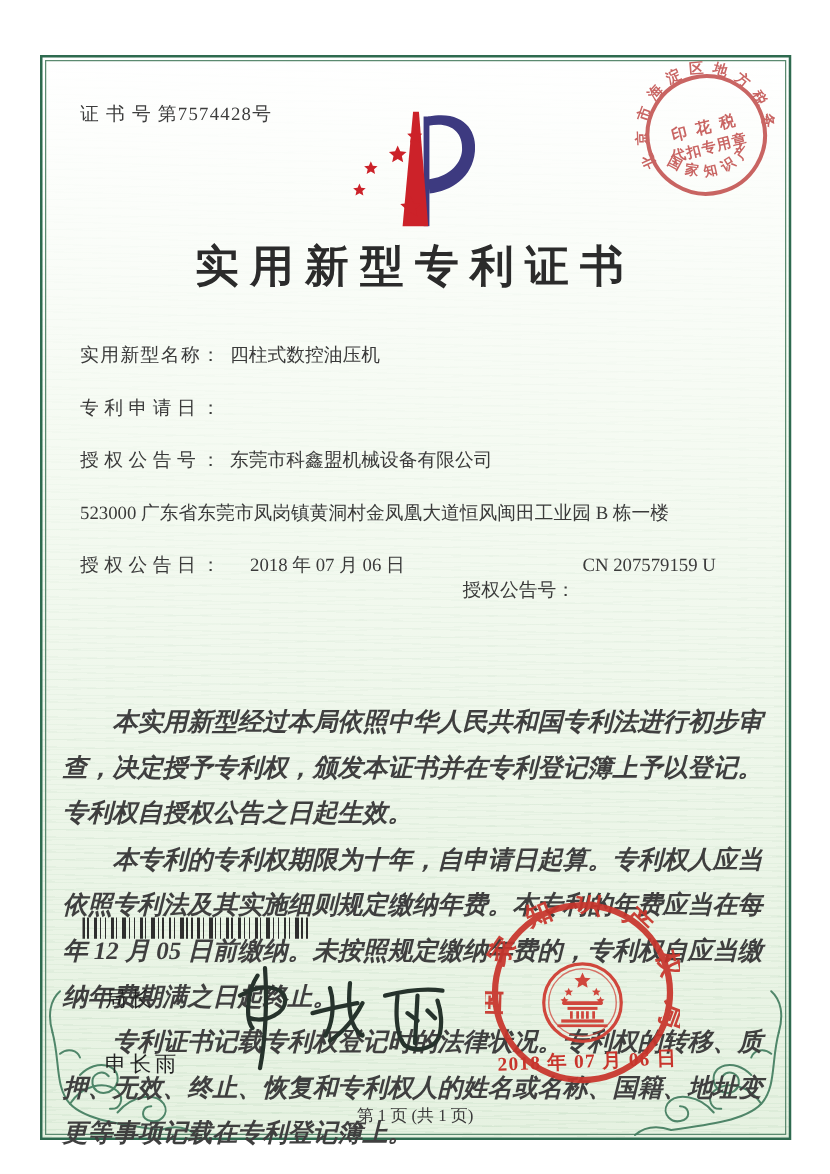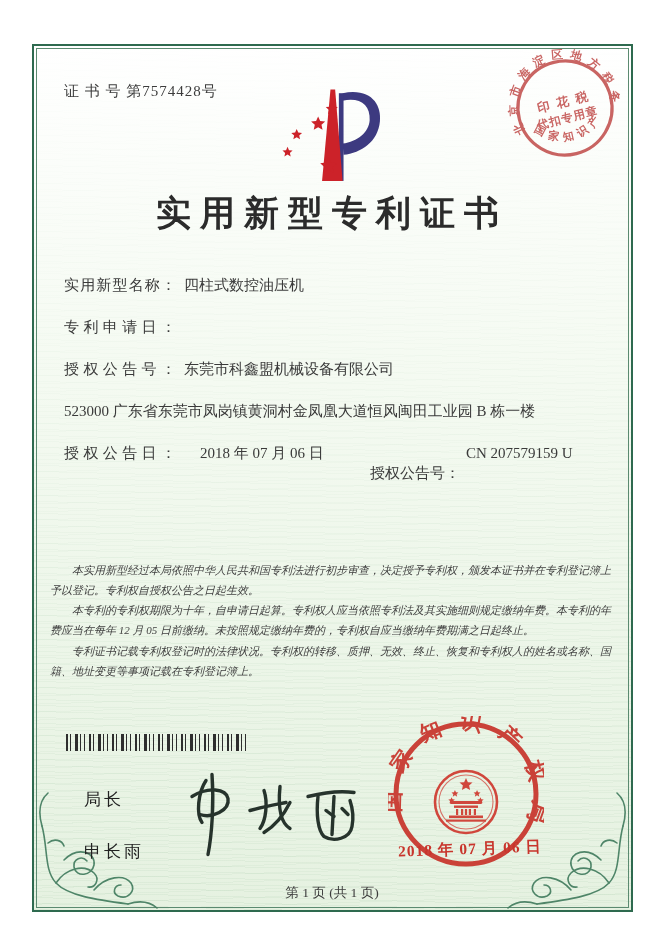--- a/index.html
+++ b/index.html
@@ -23,22 +23,22 @@
   
   .fields{left:64px;top:274px;width:548px;font-size:15px;color:#3a3a3a;z-index:2;}
   .frow{display:flex;line-height:22px;margin-top:20px;}
   .frow:first-child{margin-top:0;}
   .flabel{flex:none;width:112px;text-align:justify;text-align-last:justify;margin-right:8px;}
   .fvalue{flex:1;}
   .grant-left{flex:none;width:306px;display:flex;gap:16px;}
   .grant-right{display:flex;}
   .grant-right .flabel{width:auto;text-align-last:auto;margin-right:6px;margin-top:20px;}
   
-  .bodytext{left:50px;top:560px;width:566px;font-size:11px;line-height:1.83;
-            font-style:italic;color:#3f3f3f;z-index:2;}
+  .bodytext{left:50px;top:560px;width:566px;font-size:20px;line-height:1.83;
+            font-style:italic;color:#3f3f3f;z-index:2;font-weight:bold;}
   .bodytext p{margin:0;text-indent:2em;}
   
   .barcode{left:66px;top:734px;width:182px;height:17px;z-index:2;background-image:
     repeating-linear-gradient(90deg,
       #2e2e2e 0 2px, transparent 2px 4px,
       #2e2e2e 4px 5px, transparent 5px 9px,
       #2e2e2e 9px 12px, transparent 12px 14px,
       #2e2e2e 14px 15px, transparent 15px 18px,
       #2e2e2e 18px 19px, transparent 19px 23px);}
   

